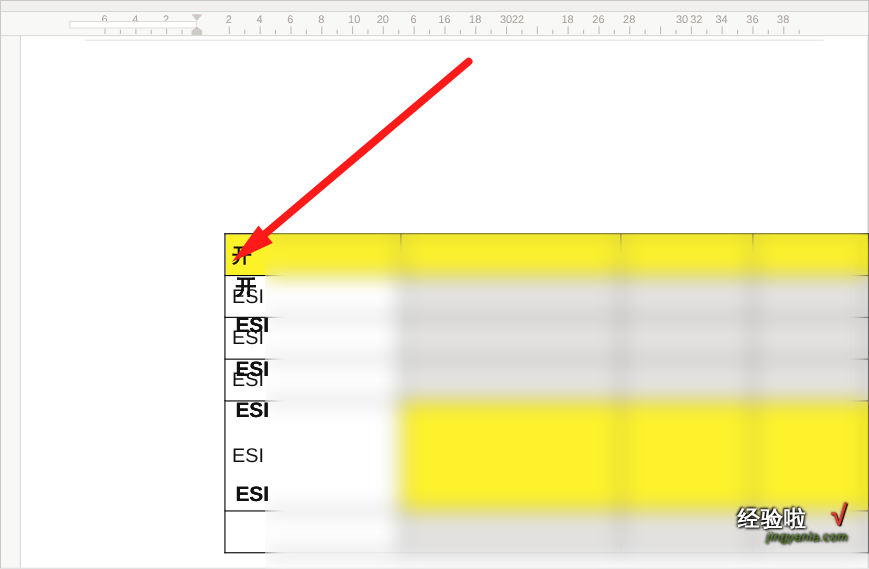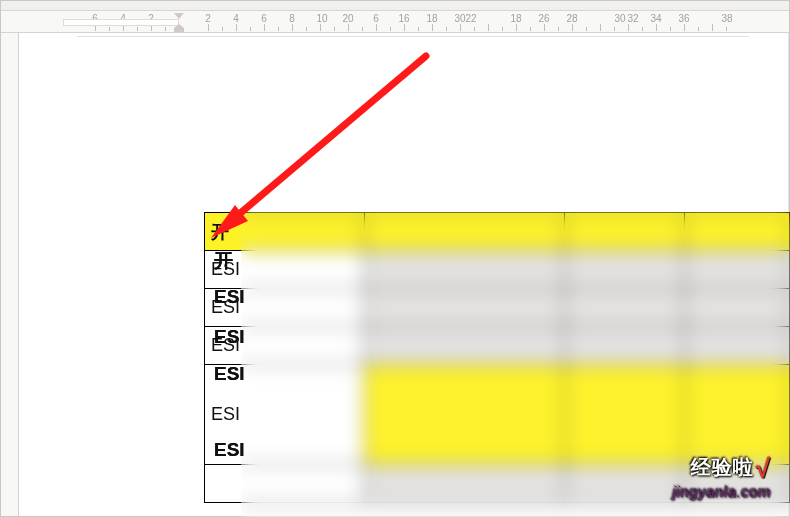--- a/index.html
+++ b/index.html
@@ -160,32 +160,32 @@
     position: absolute;
     right: 18px; bottom: 14px;
     width: 180px; height: 48px;
     color: #fff;
     text-align: right;
   }
   .watermark .line1 {
     font-size: 20px; font-weight: 800;
     letter-spacing: 1px;
     text-shadow: 0 0 3px #000, 1px 1px 2px #000, -1px -1px 2px #000;
-    display: inline-flex; align-items: flex-start; gap: 2px;
+    display: inline-flex; align-items: flex-end; gap: 22px;
   }
   .watermark .line1 .ch1 { color: #fff; }
   .watermark .check {
     font-size: 26px; font-weight: 900;
     color: #e03a2f;
     text-shadow: 0 0 2px #3a1a12, 1px 1px 1px #000;
     transform: translateY(-1px);
   }
   .watermark .line2 {
-    font-size: 15px; font-style: italic;
-    color: #701a75;
+    font-size: 11px; font-style: italic;
+    color: #4d7c0f;
     text-shadow: 0 0 3px #000, 1px 1px 2px #000, -1px -1px 2px #000;
     margin-top: -2px;
     letter-spacing: 0.5px;
   }
 </style>
 </head>
 <body>
 
 <div class="frame">
 
@@ -249,21 +249,21 @@
         <div class="tick minor" style="left: 613px;"></div>
         <span class="num" style="left: 632px;">32</span>
         <div class="tick" style="left: 627px;"></div>
         <div class="tick minor" style="left: 641px;"></div>
         <span class="num" style="left: 655px;">34</span>
         <div class="tick" style="left: 655px;"></div>
         <div class="tick minor" style="left: 669px;"></div>
         <span class="num" style="left: 683px;">36</span>
         <div class="tick" style="left: 683px;"></div>
         <div class="tick minor" style="left: 697px;"></div>
-        <span class="num" style="left: 726px;">38</span>
+        <span class="num" style="left: 711px;">38</span>
         <div class="tick" style="left: 711px;"></div>
         <div class="tick minor" style="left: 725px;"></div>
       </div>
     <div class="retract-seg" id="retract" style="left: 62px; width: 116px;"></div>
     <div class="indent-top" id="indent-top" style="left: 178px;"></div>
     <div class="indent-bot" id="indent-bot" style="left: 178px;">
       <svg width="10" height="8">
           <polygon points="0,8 10,8 10,4 5,0 0,4" fill="#cfcac6"></polygon>
         </svg>
     </div>

